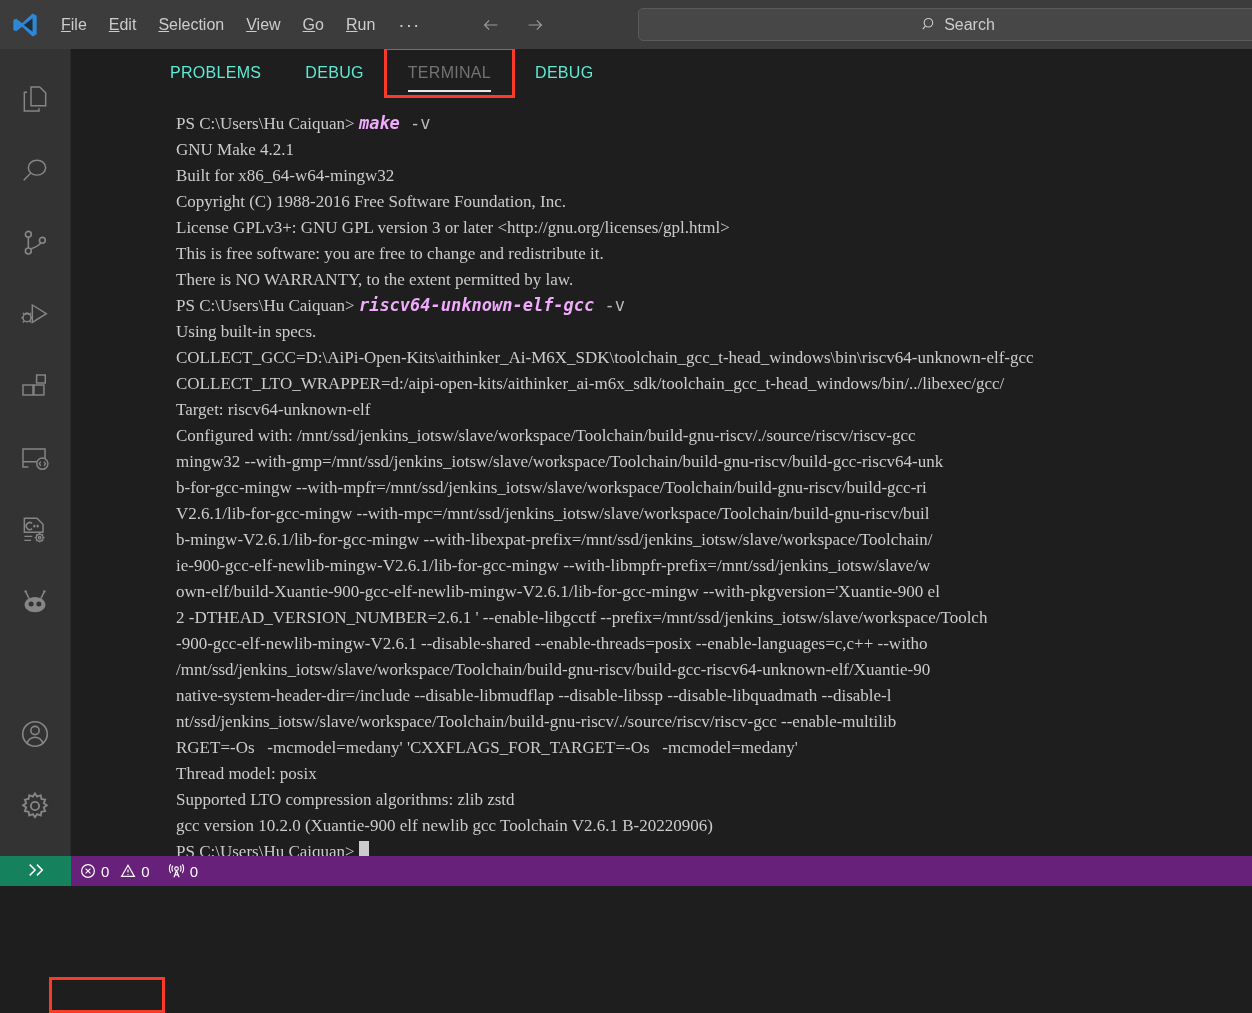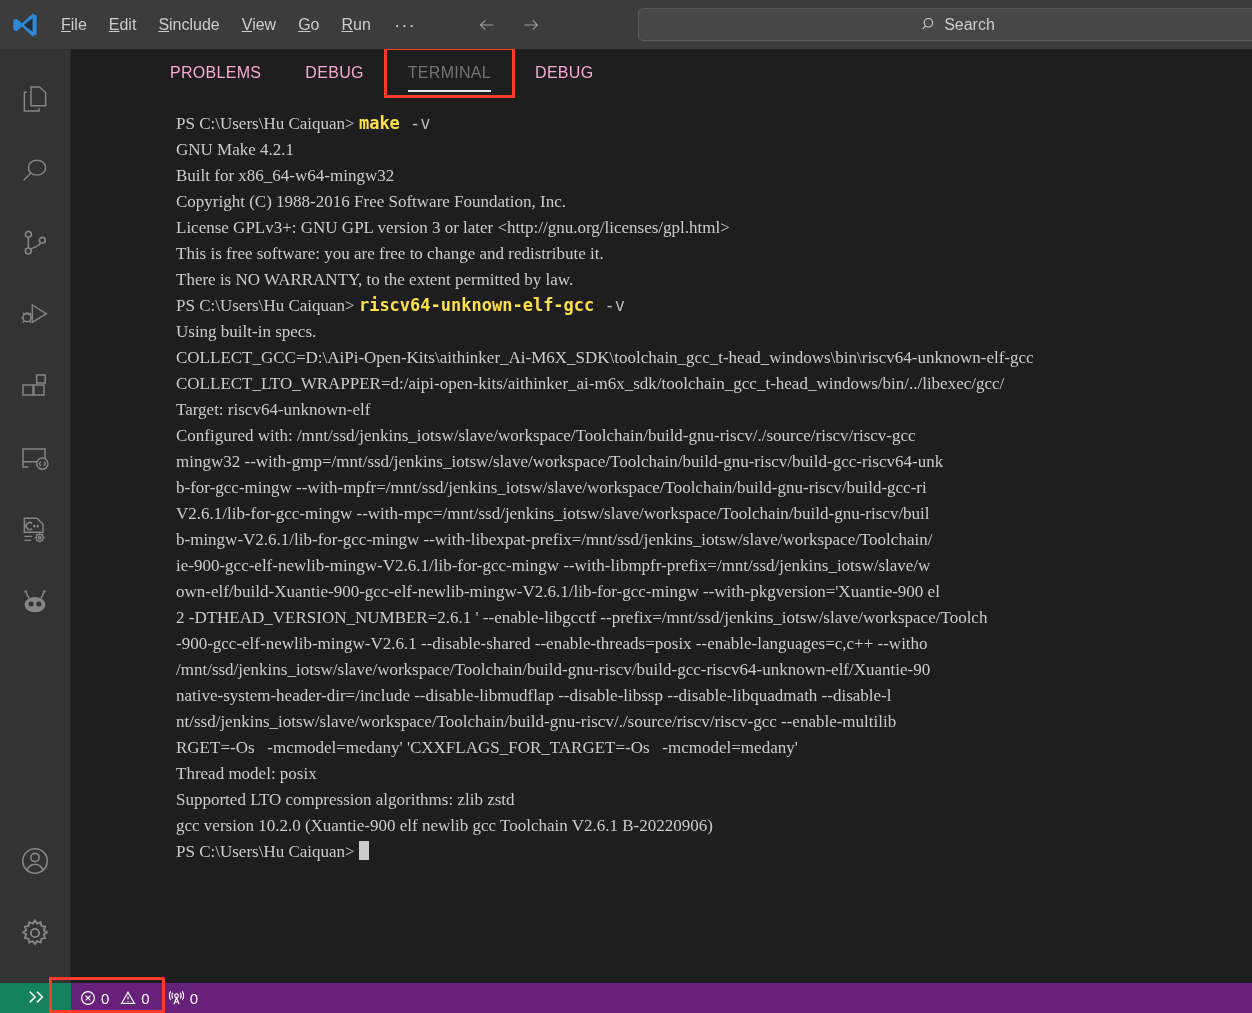--- a/index.html
+++ b/index.html
@@ -4,21 +4,21 @@
 <style>
   * { box-sizing: border-box; margin: 0; padding: 0; }
   html, body {
     width: 1252px; height: 1013px;
     background: #1e1e1e;
     font-family: "Liberation Sans", sans-serif;
     overflow: hidden;
   }
   #app {
     position: relative;
-    width: 1252px; height: 1013px;
+    width: 1252px; height: 886px;
     display: flex; flex-direction: column;
     background: #1e1e1e;
   }
 
   
   .titlebar {
     height: 49px;
     background: #3c3c3c;
     display: flex; align-items: center;
     flex: 0 0 49px;
@@ -101,21 +101,21 @@
     height: 47px; flex: 0 0 47px;
     display: flex; align-items: center;
     padding-left: 99px;
     gap: 0px;
     background: #1e1e1e;
   }
   .ptab {
     position: relative;
     font-size: 16px;
     letter-spacing: 0.3px;
-    color: #f9a8d4;
+    color: #5eead4;
     padding: 0 22px;
     height: 47px; line-height: 47px;
     white-space: nowrap;
   }
   .ptab:first-child { padding-left: 0; }
   .ptab.active { color: #737373; }
   .ptab.active::after {
     content: "";
     position: absolute;
     left: 22px; right: 22px; bottom: 4px;
@@ -131,21 +131,21 @@
     padding: 14px 0 0 105px;
     font-family: "DejaVu Sans Mono", monospace;
     font-size: 17px;
     line-height: 26px;
     color: #cccccc;
     white-space: pre;
     overflow: hidden;
   }
   .tline { height: 26px; white-space: pre; }
   .c-def { color: #cccccc; font-family: Liberation Serif, serif; }
-  .c-yellow { color: #fde047; font-weight: bold; }
+  .c-yellow { color: #f0abfc; font-weight: bold; font-style: italic; }
   .c-dim { color: #b9b9b9; }
   .cursor {
     display: inline-block;
     width: 10px; height: 19px;
     background: #cccccc;
     vertical-align: -3px;
   }
 
   
   .statusbar {
@@ -187,21 +187,21 @@
   <div class="titlebar">
     <div class="vscode-logo">
       <svg width="28" height="28" viewBox="0 0 24 24">
         <path d="M18.5 2.2 L22 4 L22 20 L18.5 21.8 L9.5 13.6 L4.5 17.4 L2 16.2 L2 7.8 L4.5 6.6 L9.5 10.4 Z" fill="#2f88d6"></path>
         <path d="M18.5 6.2 L18.5 17.8 L11 12 Z" fill="#1e1e1e" opacity="0.85"></path>
       </svg>
     </div>
     <div class="menubar">
       <div class="menu-item"><span class="acc">F</span><span>ile</span></div>
       <div class="menu-item"><span class="acc">E</span><span>dit</span></div>
-      <div class="menu-item"><span class="acc">S</span><span>include</span></div>
+      <div class="menu-item"><span class="acc">S</span><span>election</span></div>
       <div class="menu-item"><span class="acc">V</span><span>iew</span></div>
       <div class="menu-item"><span class="acc">G</span><span>o</span></div>
       <div class="menu-item"><span class="acc">R</span><span>un</span></div>
       <div class="menu-item dots">···</div>
     </div>
     <div class="nav-arrows">
       <div class="nav-arrow">
         <svg width="22" height="22" viewBox="0 0 24 24" fill="none" stroke="currentColor" stroke-width="1.3">
           <path d="M19 12 H5 M10 7 L5 12 L10 17"></path>
         </svg>

